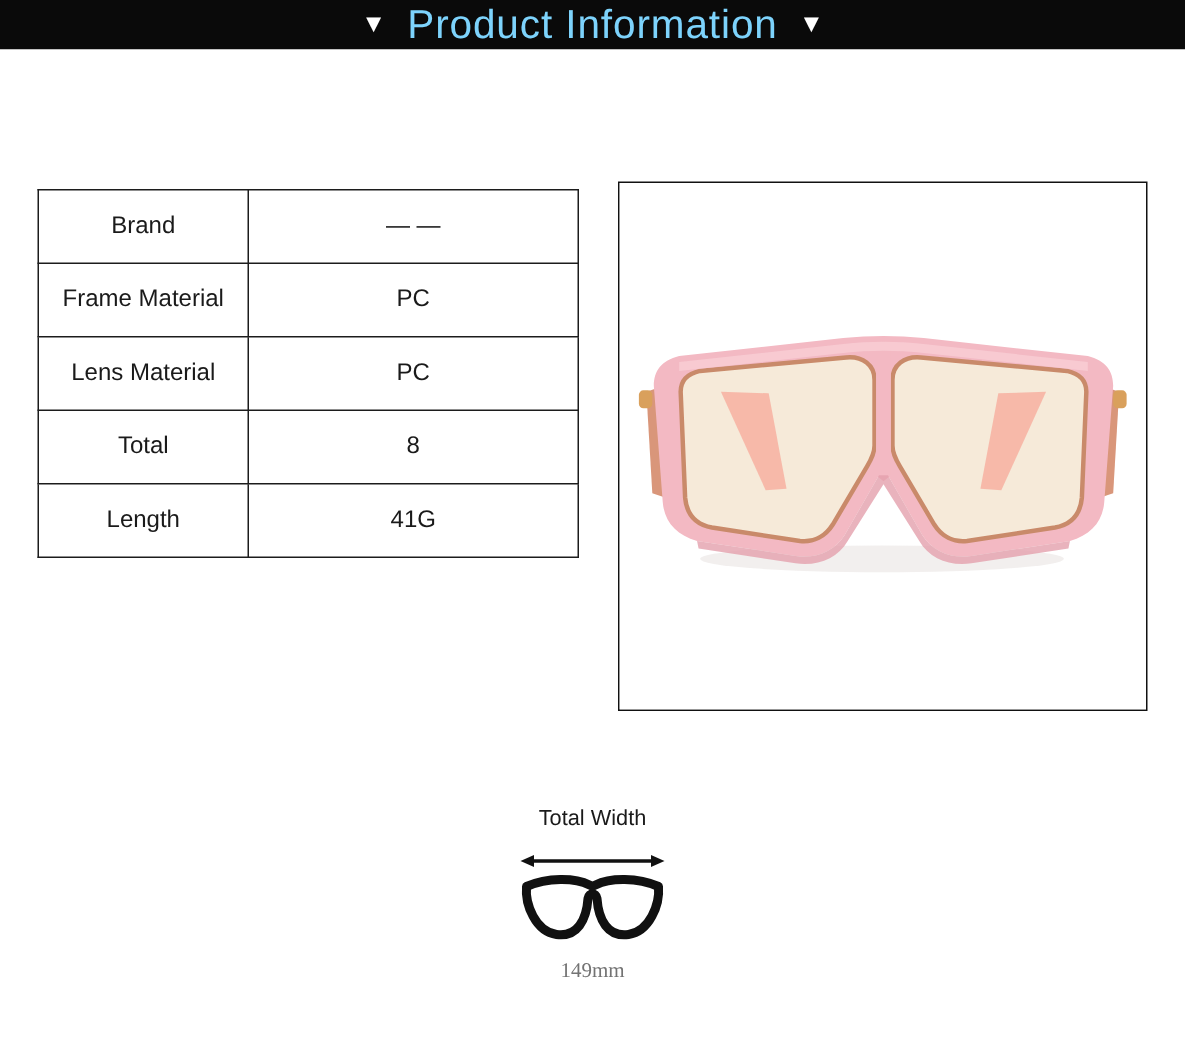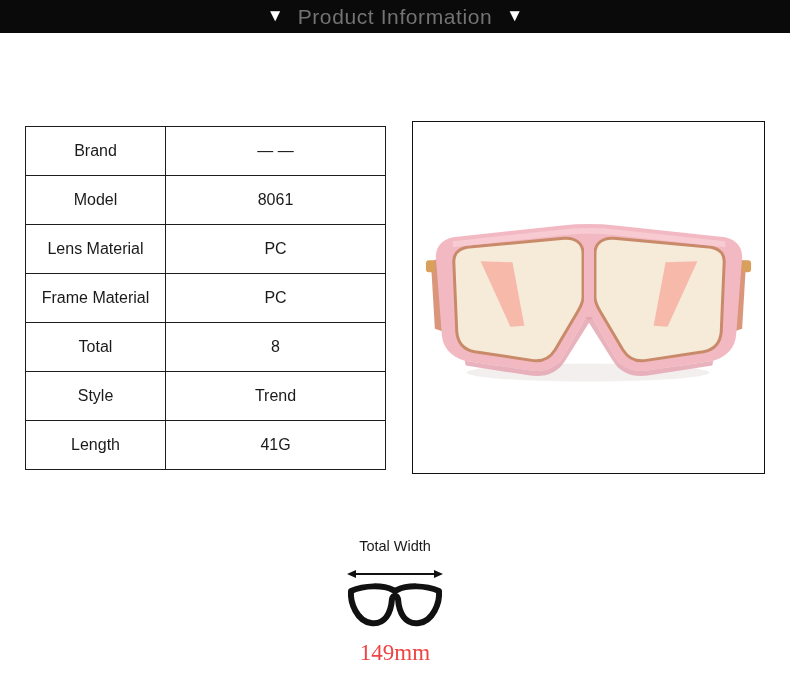--- a/index.html
+++ b/index.html
@@ -23,22 +23,22 @@
     justify-content: center;
     gap: 14px;
   }
   .header-triangle {
     color: #ffffff;
     font-size: 17px;
     line-height: 1;
     transform: translateY(-1px);
   }
   .header-title {
-    color: #737373;
-    font-size: 21px;
+    color: #7dd3fc;
+    font-size: 27px;
     letter-spacing: 0.6px;
     font-weight: 400;
   }
 
   
   .content {
     position: relative;
     width: 790px;
     height: 665px;
     background: #ffffff;
@@ -101,22 +101,22 @@
     white-space: nowrap;
   }
   .measure-icon {
     height: 72px;
     display: flex;
     align-items: center;
     justify-content: center;
   }
   .measure-value {
     font-family: "Liberation Serif", serif;
-    font-size: 23px;
-    color: #ef4444;
+    font-size: 14px;
+    color: #737373;
     margin-top: 6px;
   }
 </style>
 </head>
 <body>
 
 <div class="header-bar">
   <span class="header-triangle">▼</span>
   <span class="header-title">Product Information</span>
   <span class="header-triangle">▼</span>
@@ -124,38 +124,30 @@
 
 <div class="content">
 
   <table class="spec-table">
     <tbody>
       <tr>
         <td class="label-cell">Brand</td>
         <td class="value-cell">— —</td>
       </tr>
       <tr>
-        <td class="label-cell">Model</td>
-        <td class="value-cell">8061</td>
+        <td class="label-cell">Frame Material</td>
+        <td class="value-cell">PC</td>
       </tr>
       <tr>
         <td class="label-cell">Lens Material</td>
         <td class="value-cell">PC</td>
       </tr>
       <tr>
-        <td class="label-cell">Frame Material</td>
-        <td class="value-cell">PC</td>
-      </tr>
-      <tr>
         <td class="label-cell">Total</td>
         <td class="value-cell">8</td>
-      </tr>
-      <tr>
-        <td class="label-cell">Style</td>
-        <td class="value-cell">Trend</td>
       </tr>
       <tr>
         <td class="label-cell">Length</td>
         <td class="value-cell">41G</td>
       </tr>
     </tbody>
   </table>
 
   <div class="product-panel">
     <svg class="product-svg" viewBox="0 0 353 353">

